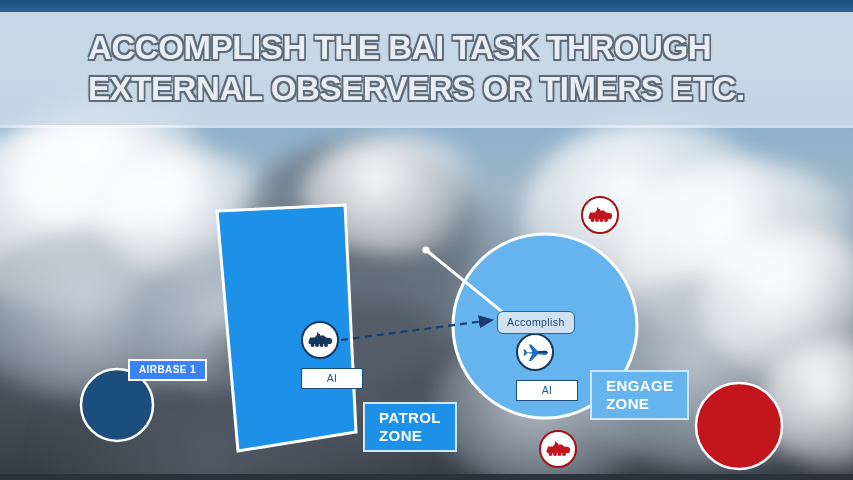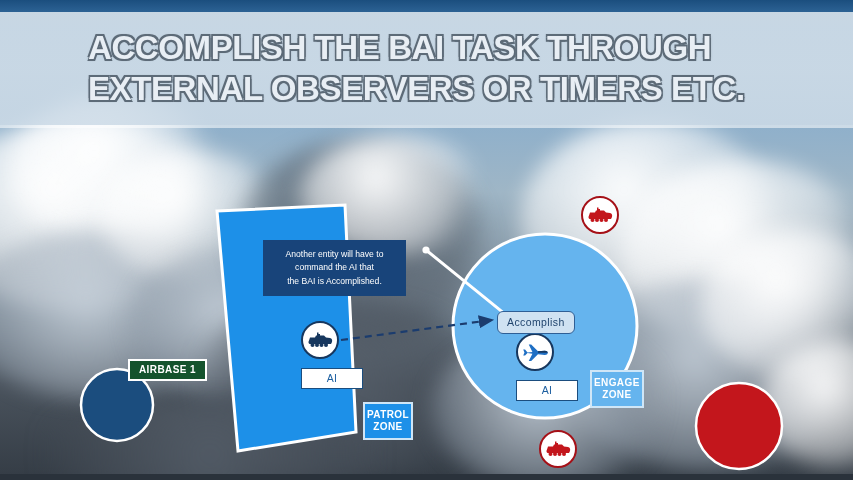--- a/index.html
+++ b/index.html
@@ -65,38 +65,37 @@
     background:#2a323b;
   }
 
   
   svg.layer { position:absolute; inset:0; width:853px; height:480px; }
 
   
   .lbl {
     position:absolute;
     display:flex; align-items:center; justify-content:center;
-    text-align:center;
     font-weight:bold;
     letter-spacing:.4px;
     line-height:1.2;
     white-space:pre-line;
   }
   .lbl-airbase {
     font-size:10px; color:#ffffff;
     border:2px solid #ffffff;
     padding:3px 9px;
   }
-  .ab1 { background:#14532d; }
+  .ab1 { background:#3b82f6; }
   .ab4 { background:#c3161c; }
 
   .lbl-zone {
-    font-size:10px; color:#ffffff;
+    font-size:15px; color:#ffffff;
     border:2px solid #cfe6f7;
-    padding:5px 2px;
+    padding:5px 14px;
   }
   .patrol-zone { background:#1d90e8;margin-left:6px; }
   .engage-zone { background:#65b4ee; }
 
   .lbl-ai {
     font-size:10.5px; font-weight:normal; color:#1d5fa0;
     background:#ffffff;
     border:1.5px solid #1b4d7e;
     padding:3px 0;
     width:62px;
@@ -181,23 +180,20 @@
     <circle cx="511" cy="319" r="3.6" fill="#ffffff"></circle>
 
     <defs>
       <marker id="arrowhead" markerWidth="7" markerHeight="6" refX="6" refY="3" orient="auto">
         <polygon points="0,0 7,3 0,6" fill="#1b3c6e"></polygon>
       </marker>
     </defs>
     <line x1="341" y1="340" x2="492" y2="320" stroke="#1b3c6e" stroke-width="2.2" stroke-dasharray="7,5" marker-end="url(#arrowhead)"></line>
   </svg>
 
-  <div class="callout">Another entity will have to
-command the AI that
-the BAI is Accomplished.</div>
 
   <div class="unit unit-blue" style="left:301px; top:321px; width:38px; height:38px;">
     <svg width="26" height="18" viewBox="0 0 52 34">
       <path fill="#17375e" d="M4 18 L6 12 L16 12 L18 8 L22 8 L22 5 L26 5 L26 8 L34 8 L38 12 L46 13 C50 14 51 17 50 21 L48 25 L6 25 C3 25 2 21 4 18 Z"></path>
       <circle cx="11" cy="27" r="4" fill="#17375e"></circle>
       <circle cx="20" cy="27" r="4" fill="#17375e"></circle>
       <circle cx="29" cy="27" r="4" fill="#17375e"></circle>
       <circle cx="38" cy="27" r="4" fill="#17375e"></circle>
       <rect x="20" y="2" width="3" height="7" fill="#17375e"></rect>
     </svg>

